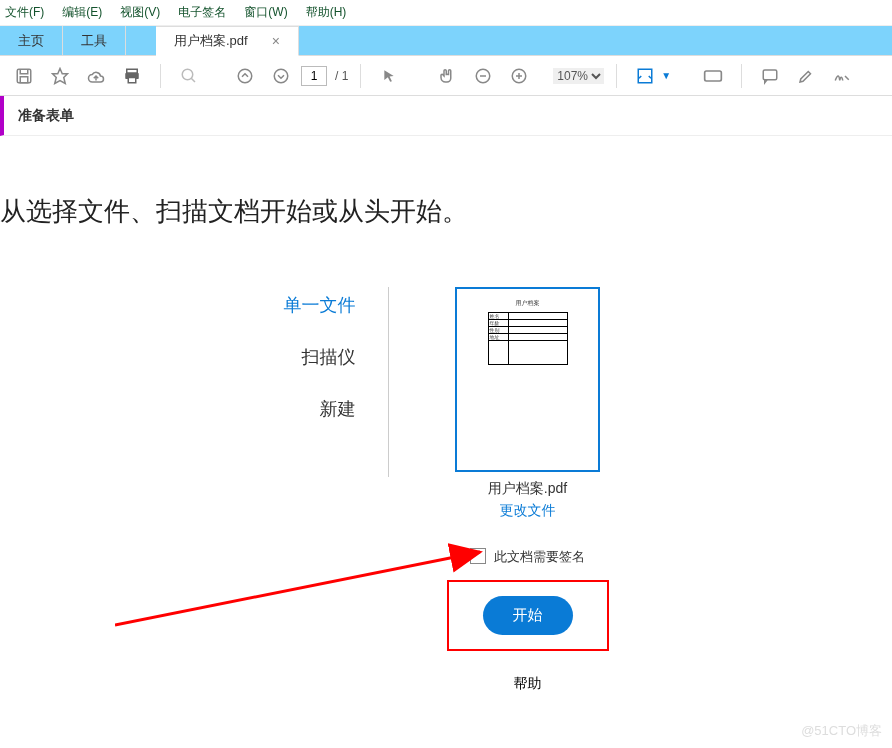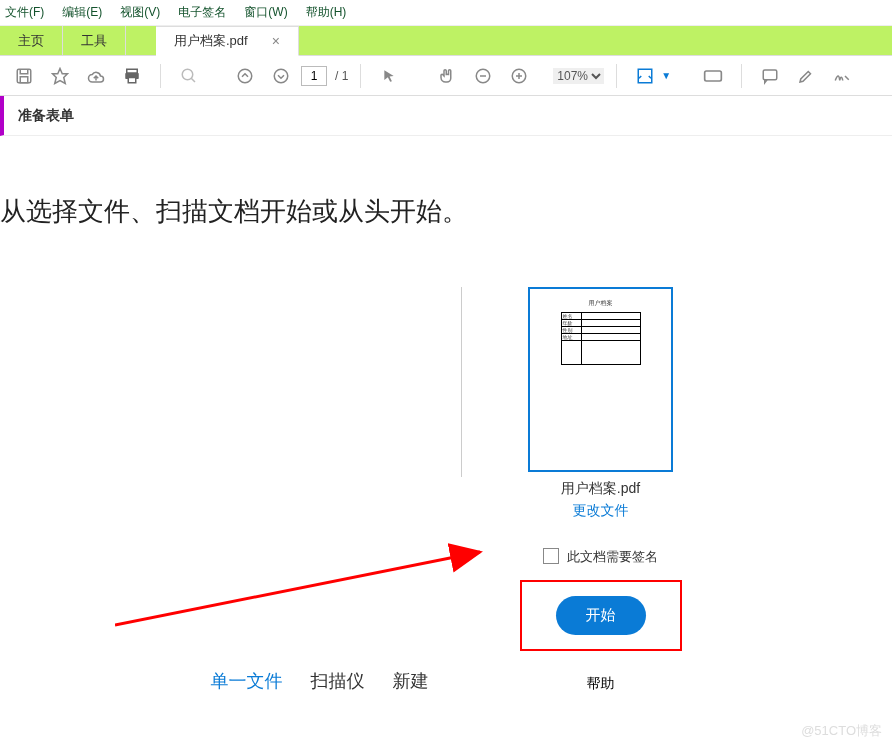--- a/index.html
+++ b/index.html
@@ -1,39 +1,39 @@
 <!DOCTYPE html>
 <html><head>
 <meta charset="utf-8">
 <style>
   * { box-sizing: border-box; margin: 0; padding: 0; }
   body { font-family: "Microsoft YaHei", Arial, sans-serif; font-size: 13px; color: #333; background: #fff; width: 892px; height: 748px; overflow: hidden; position: relative; }
   
   .menubar { display: flex; gap: 18px; padding: 4px 5px; font-size: 12px; color: #14532d; border-bottom: 1px solid #eee; }
   .menubar span { cursor: default; }
   
-  .tabbar { display: flex; align-items: stretch; background: #bef264; height: 30px; border-bottom: 1px solid #ddd; }
+  .tabbar { display: flex; align-items: stretch; background: #7dd3fc; height: 30px; border-bottom: 1px solid #ddd; }
   .tab { display: flex; align-items: center; padding: 0 18px; font-size: 13px; cursor: default; border-right: 1px solid #ddd; }
   .tab.active { background: #fff; border-top: 1px solid #ddd; border-bottom: 1px solid #fff; margin-bottom: -1px; }
   .tab-close { margin-left: 24px; font-size: 14px; color: #888; line-height: 1; }
   
   .toolbar { display: flex; align-items: center; height: 40px; padding: 0 8px; border-bottom: 1px solid #ddd; gap: 4px; }
   .tb-icon { width: 20px; height: 20px; display: flex; align-items: center; justify-content: center; cursor: pointer; color: #555; margin: 0 6px; }
   .tb-sep { width: 1px; height: 24px; background: #ddd; margin: 0 8px; }
   .page-input { width: 26px; text-align: center; border: 1px solid #bbb; padding: 2px; font-size: 12px; }
   .page-of { font-size: 12px; color: #555; margin-left: 4px; }
   .zoom-select { font-size: 12px; border: none; color: #555; }
   
   .subheader { display: flex; align-items: center; height: 40px; border-left: 4px solid #b100c8; border-bottom: 1px solid #eee; padding-left: 14px; font-size: 14px; font-weight: bold; }
   
   .main { position: absolute; top: 140px; left: 0; right: 0; bottom: 0; }
   .heading { text-align: left; font-size: 26px; color: #222; margin-top: 54px; }
   
   .layout { display: flex; justify-content: center; margin-top: 58px; gap: 0; }
-  .side-options { display: flex; flex-direction: row; align-items: flex-end; gap: 28px; font-size: 18px; padding-right: 32px; padding-top: 6px; }
+  .side-options { display: flex; flex-direction: column; align-items: flex-end; gap: 28px; font-size: 18px; padding-right: 32px; padding-top: 6px; }
   .side-options .opt { cursor: pointer; }
   .opt.active { color: #0a7bd6; }
   .vline { width: 1px; background: #ccc; height: 190px; }
   .preview-col { display: flex; flex-direction: column; align-items: center; padding-left: 58px; }
   
   .page-preview { width: 145px; height: 185px; border: 2px solid #0a7bd6; background: #fff; padding: 10px; cursor: pointer; }
   .preview-title { font-size: 6px; text-align: center; margin-bottom: 4px; }
   .preview-table { width: 80px; margin: 0 auto; border-collapse: collapse; }
   .preview-table td { border: 1px solid #000; height: 7px; font-size: 5px; padding-left: 1px; }
   

